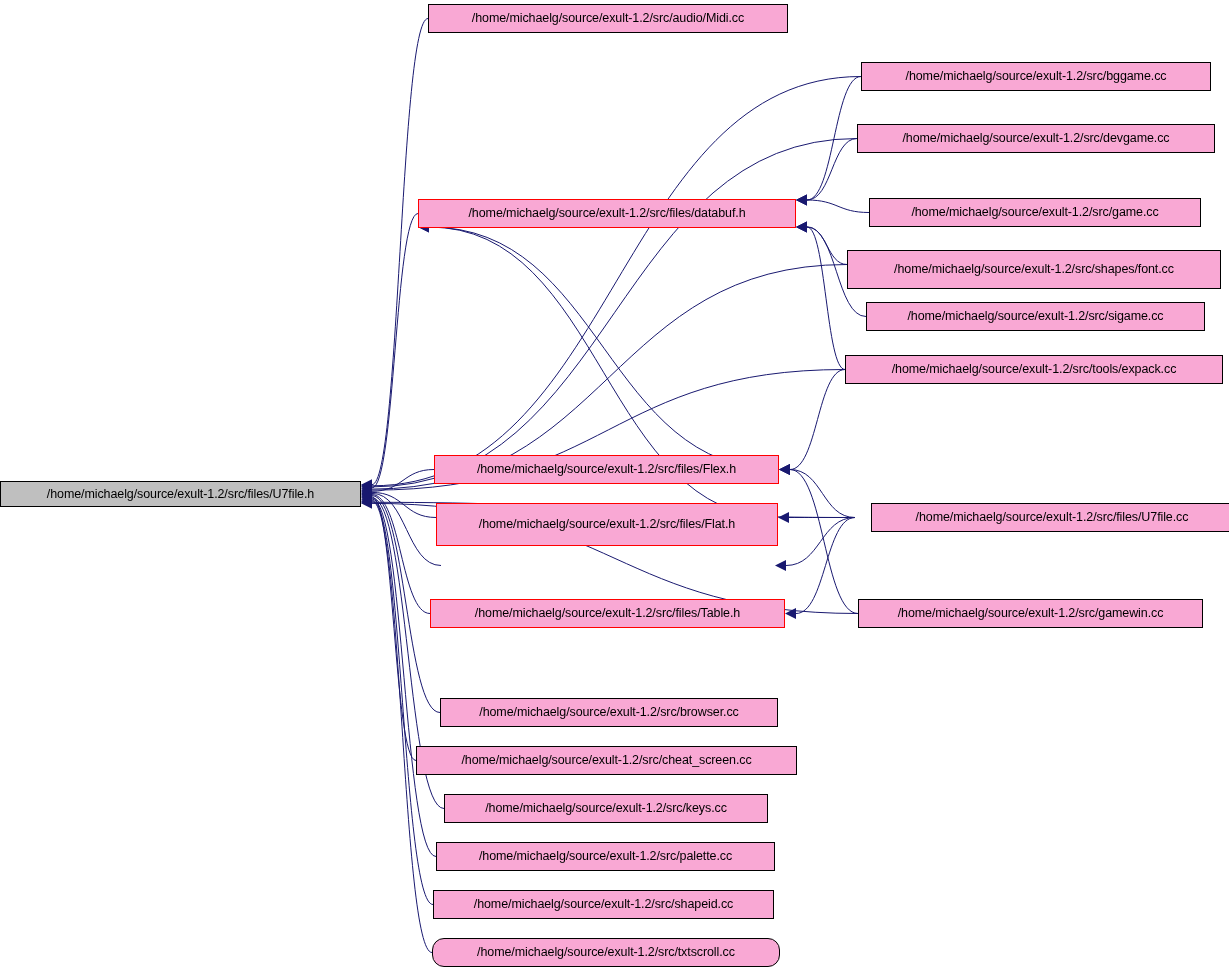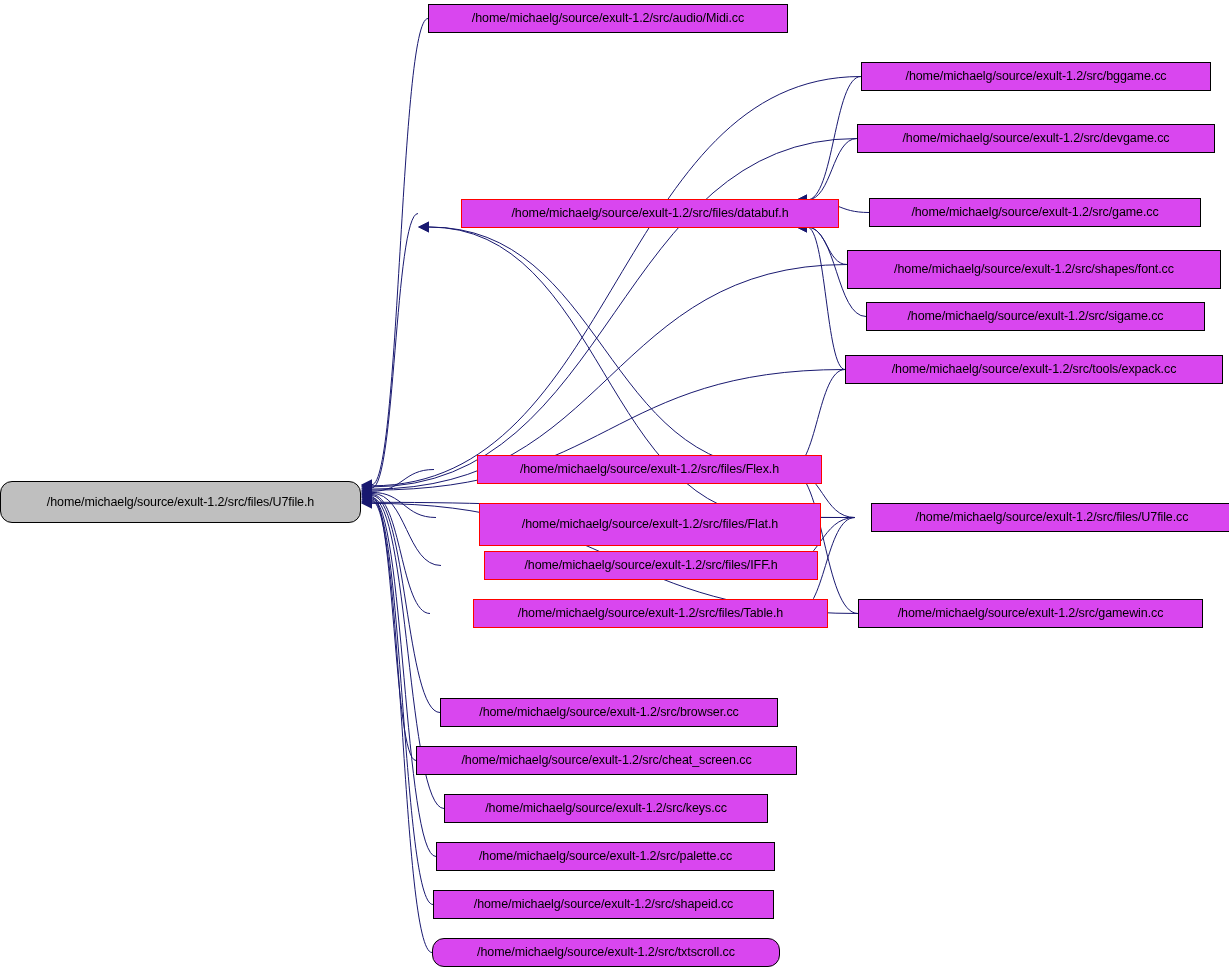--- a/index.html
+++ b/index.html
@@ -23,35 +23,34 @@
     width: 1229px;
     height: 968px;
     pointer-events: none;
   }
   .graph-node {
     position: absolute;
     box-sizing: border-box;
     display: flex;
     align-items: center;
     justify-content: center;
-    background: #d946ef;
+    background: #f9a8d4;
     border: 1px solid #000000;
     white-space: nowrap;
     z-index: 5;
   }
   .graph-node .node-label {
     font-family: "Liberation Sans", sans-serif;
     font-size: 12.5px;
     line-height: 1;
     color: #000000;
     letter-spacing: -0.1px;
   }
   .graph-node.style-red {
     border: 1px solid #ff0000;
-    margin-left: 43px;
   }
   .graph-node.style-root {
     background: #bfbfbf;
     border: 1px solid #000000;
   }
 </style>
 </head>
 <body>
 
 <div id="graph-canvas">
@@ -141,31 +140,28 @@
     </div>
     <div class="graph-node" style="left: 866px; top: 302px; width: 339px; height: 29px;">
       <span class="node-label">/home/michaelg/source/exult-1.2/src/sigame.cc</span>
     </div>
     <div class="graph-node" style="left: 845px; top: 355px; width: 378px; height: 29px;">
       <span class="node-label">/home/michaelg/source/exult-1.2/src/tools/expack.cc</span>
     </div>
     <div class="graph-node style-red" style="left: 434px; top: 455px; width: 345px; height: 29px;">
       <span class="node-label">/home/michaelg/source/exult-1.2/src/files/Flex.h</span>
     </div>
-    <div class="graph-node style-root" style="left: 0px; top: 481px; width: 361px; height: 42px; border-radius: 12px;">
+    <div class="graph-node style-root" style="left: 0px; top: 481px; width: 361px; height: 26px;">
       <span class="node-label">/home/michaelg/source/exult-1.2/src/files/U7file.h</span>
     </div>
     <div class="graph-node style-red" style="left: 436px; top: 503px; width: 342px; height: 43px;">
       <span class="node-label">/home/michaelg/source/exult-1.2/src/files/Flat.h</span>
     </div>
     <div class="graph-node" style="left: 855px; top: 503px; width: 362px; height: 29px; margin-left: 16px;">
       <span class="node-label">/home/michaelg/source/exult-1.2/src/files/U7file.cc</span>
-    </div>
-    <div class="graph-node style-red" style="left: 441px; top: 551px; width: 334px; height: 29px;">
-      <span class="node-label">/home/michaelg/source/exult-1.2/src/files/IFF.h</span>
     </div>
     <div class="graph-node style-red" style="left: 430px; top: 599px; width: 355px; height: 29px;">
       <span class="node-label">/home/michaelg/source/exult-1.2/src/files/Table.h</span>
     </div>
     <div class="graph-node" style="left: 858px; top: 599px; width: 345px; height: 29px;">
       <span class="node-label">/home/michaelg/source/exult-1.2/src/gamewin.cc</span>
     </div>
     <div class="graph-node" style="left: 440px; top: 698px; width: 338px; height: 29px;">
       <span class="node-label">/home/michaelg/source/exult-1.2/src/browser.cc</span>
     </div>

